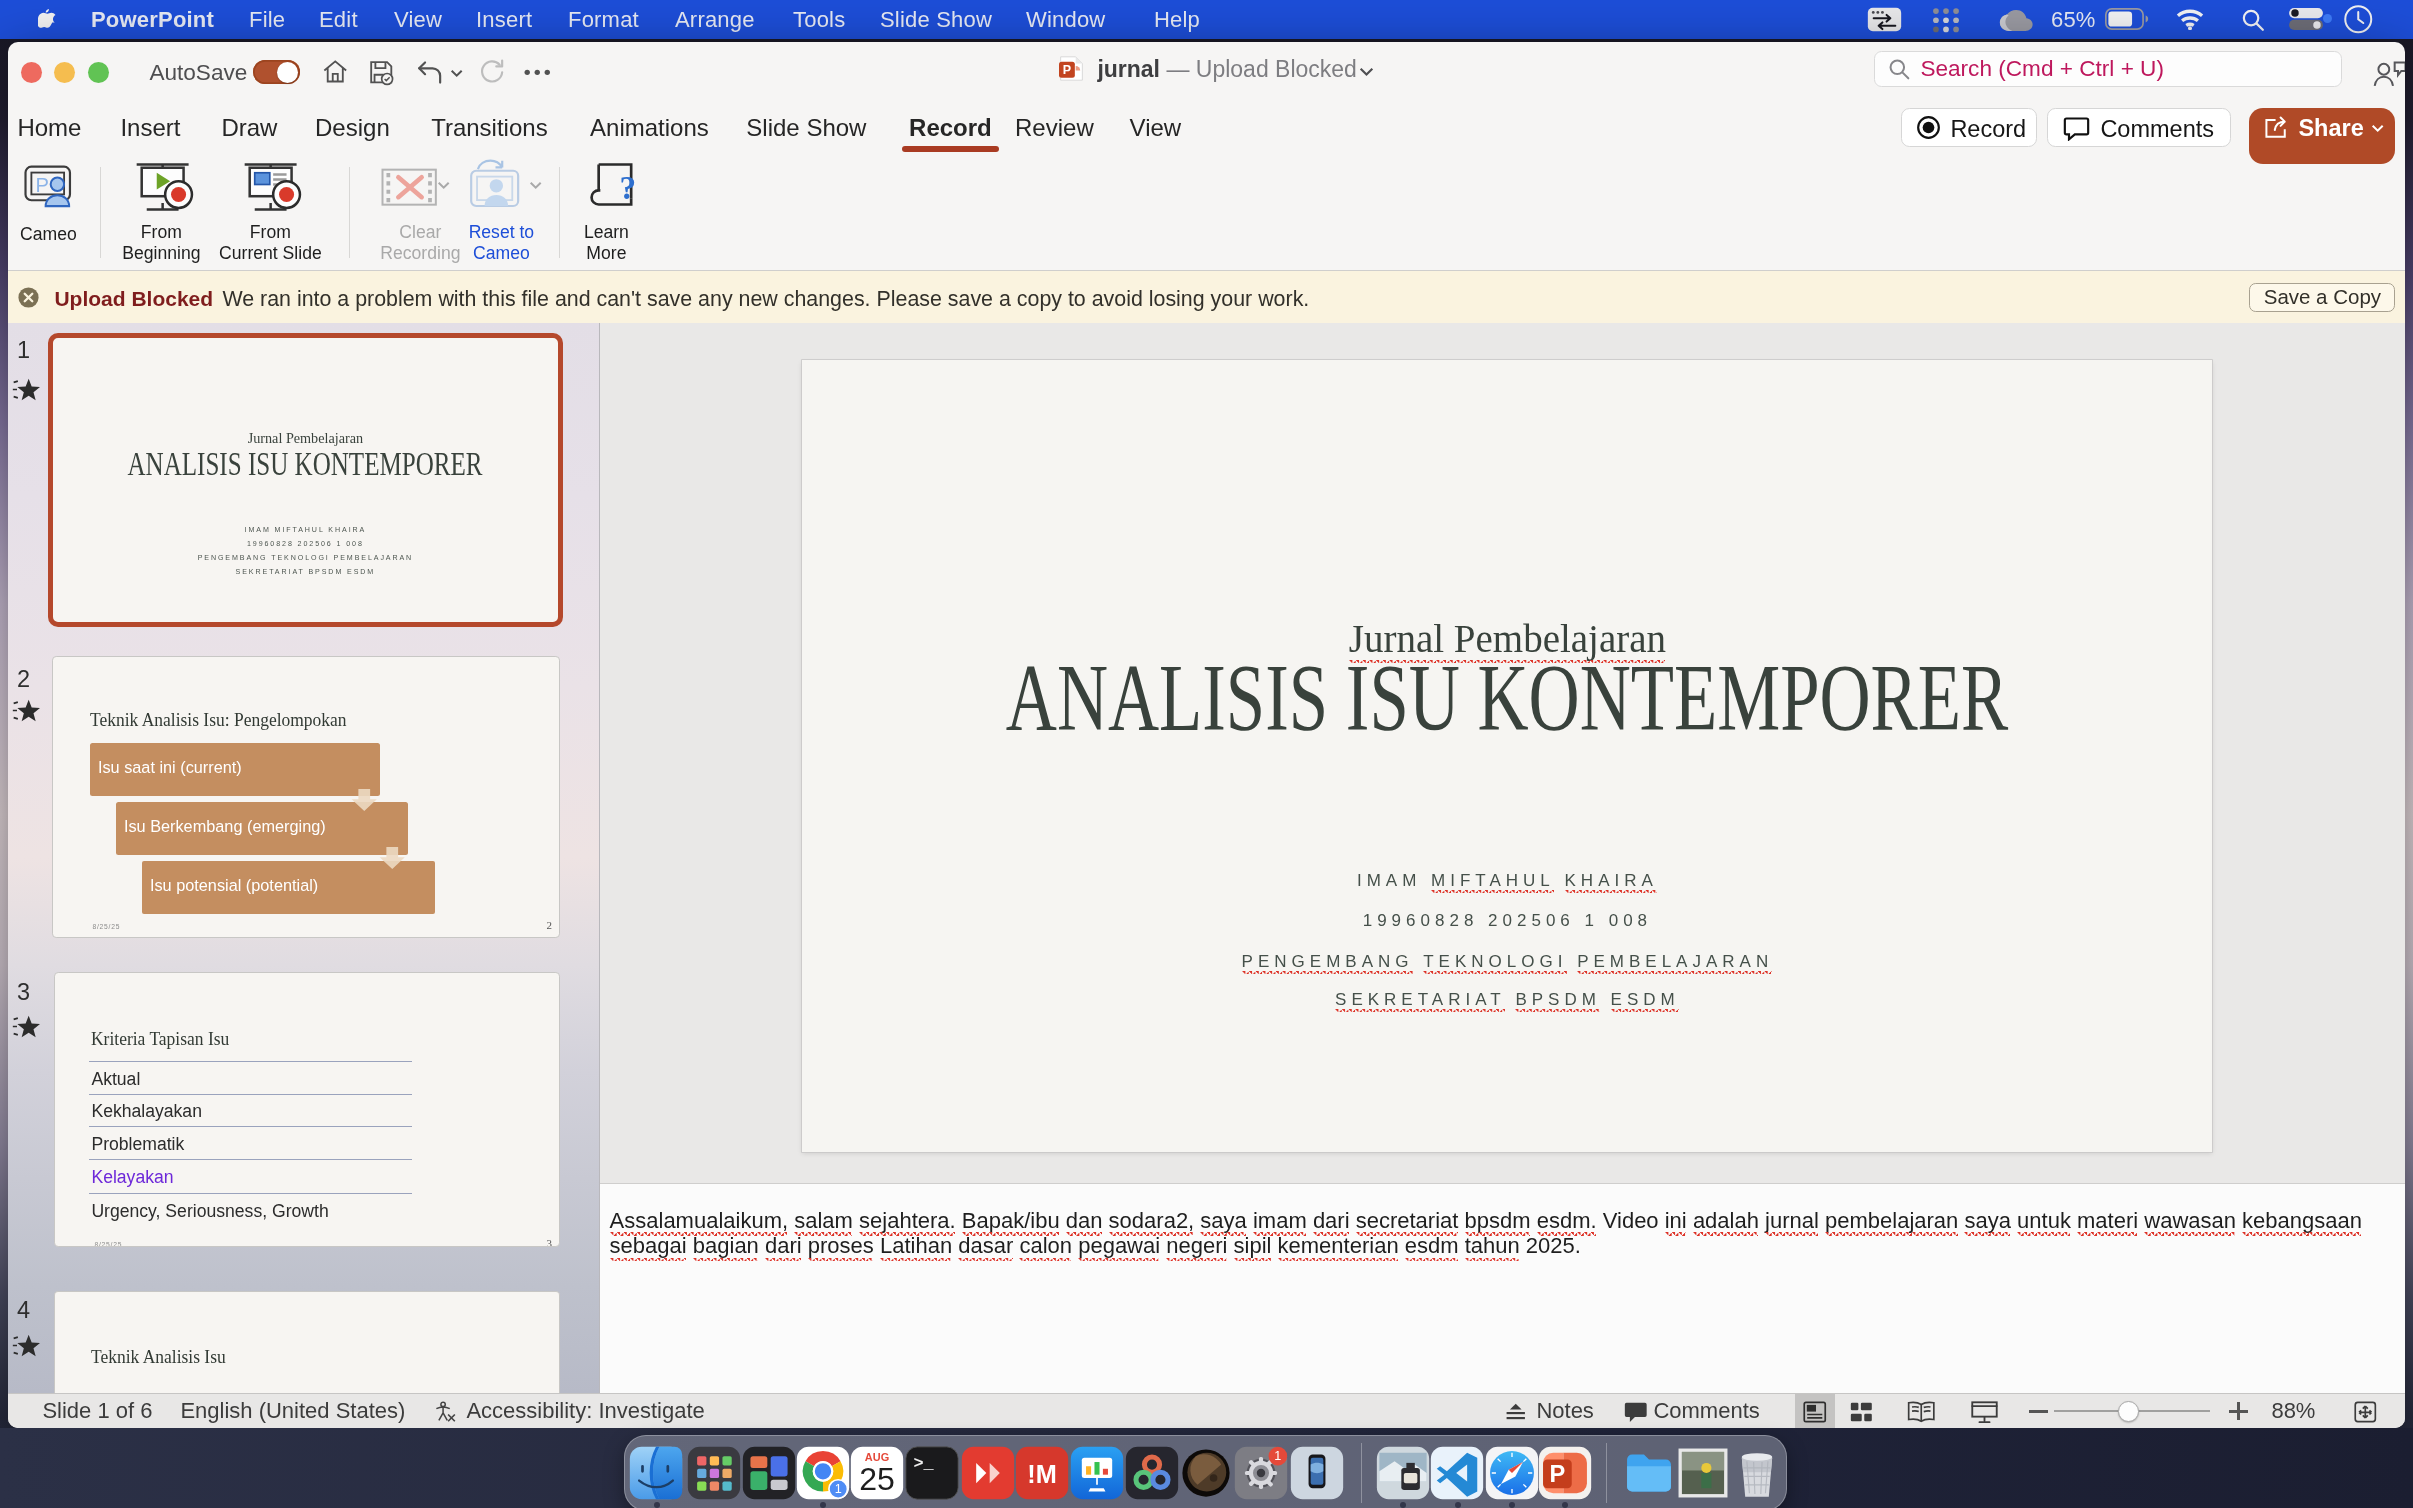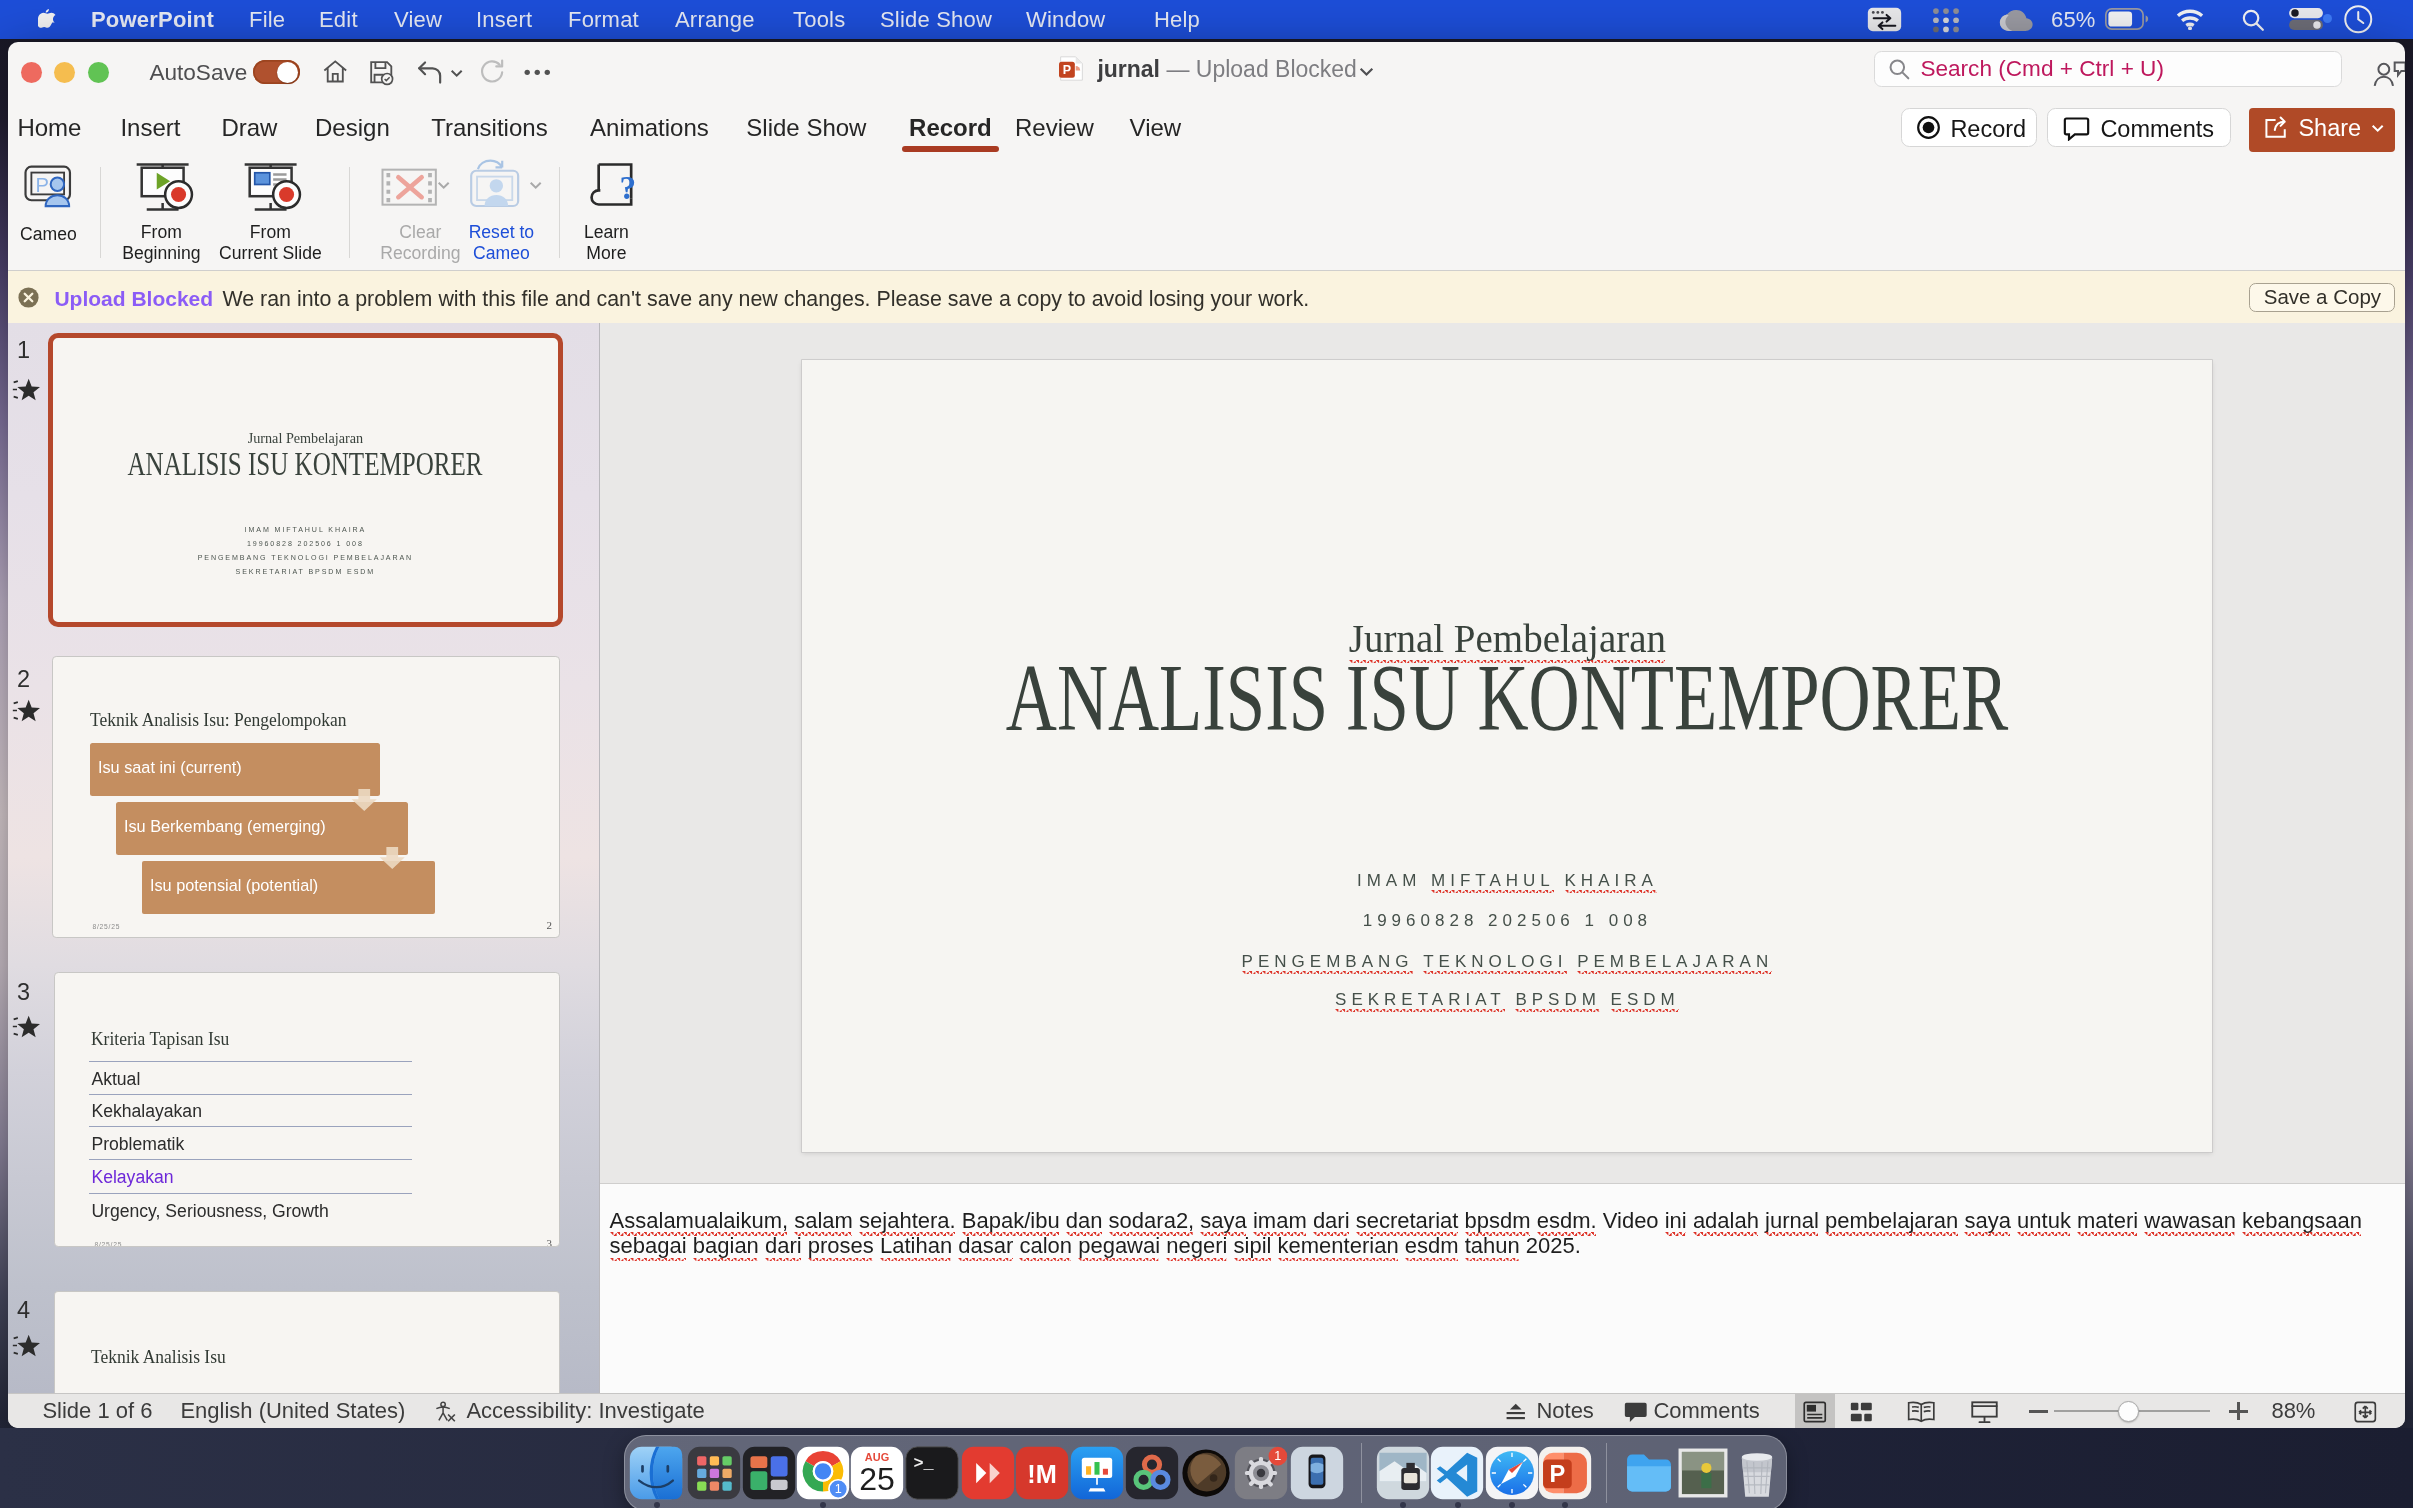--- a/index.html
+++ b/index.html
@@ -175,21 +175,21 @@
         <circle cx="15" cy="15" r="7" fill="#111"></circle>
       </svg>
     <span style="left:48px">Record</span>
     </div>
   <div class="btn abs" style="left:2039px;top:66px;width:184px;">
     <svg width="27" height="25" viewBox="0 0 32 30" style="margin:6.7px 0 0 14.2px">
         <path d="M4 3h24a2 2 0 0 1 2 2v15a2 2 0 0 1-2 2H14l-7 6v-6H4a2 2 0 0 1-2-2V5a2 2 0 0 1 2-2z" fill="none" stroke="#111" stroke-width="2.6"></path>
       </svg>
     <span style="left:52px">Comments</span>
     </div>
-  <div class="abs" style="left:2241px;top:66px;width:146px;height:44px;background:#b04a27;border-radius:4px;">
+  <div class="abs" style="left:2241px;top:66px;width:146px;height:56px;background:#b04a27;border-radius:14px;font-weight:bold;">
     <svg width="28.5" height="25" viewBox="0 0 34 30" style="position:absolute;left:13.4px;top:6.7px" fill="none" stroke="#fff" stroke-width="2.4">
         <path d="M15 6H4v20h22V17"></path>
         <path d="M14 18C15 11 20 8 26 8m0 0l-5-5m5 5l-5 5" stroke-linejoin="round" stroke-linecap="round"></path>
       </svg>
     <span style="position:absolute;left:49px;top:6.7px;font-size:23.5px;color:#fff;">Share</span>
     <svg width="13.4" height="9.2" viewBox="0 0 16 11" style="position:absolute;left:122px;top:16px" fill="none" stroke="#fff" stroke-width="2.4">
         <path d="M2 2l6 6 6-6"></path>
       </svg>
   </div>
   <div class="abs" style="left:0;top:117px;width:2397px;height:111px;">
@@ -256,21 +256,21 @@
       <text x="41" y="44" font-size="40" font-weight="bold" fill="#2e6fce" font-family="Liberation Serif">?</text>
     </svg>
     <div class="lbl" style="left:558px;top:63px;width:80px;">Learn<br>More</div>
   </div>
   <div class="abs" style="left:0;top:228px;width:2397px;height:0.8px;background:#cfcecd;"></div>
   <div class="abs" style="left:0;top:229px;width:2397px;height:52px;background:#faf3df;border-bottom:0.8px solid #d8d2c0;">
     <svg class="abs" style="left:10px;top:16px" width="21" height="21" viewBox="0 0 25 25">
         <circle cx="12.5" cy="12.5" r="12" fill="#7b7054"></circle>
         <path d="M8 8l9 9M17 8l-9 9" stroke="#faf3df" stroke-width="2.8" stroke-linecap="round"></path>
       </svg>
-    <div class="abs" style="left:46px;top:16px;font-size:21px;font-weight:700;color:#8b5cf6;">Upload Blocked</div>
+    <div class="abs" style="left:46px;top:16px;font-size:21px;font-weight:700;color:#7f1d1d;">Upload Blocked</div>
     <div class="abs" style="left:214px;top:16px;font-size:21.4px;color:#32302a;">We ran into a problem with this file and can't save any new changes. Please save a copy to avoid losing your work.</div>
     <div class="abs" style="left:2241px;top:11.7px;width:144px;height:27px;border:1.3px solid #a8a190;border-radius:6.7px;font-size:20.5px;color:#32302a;text-align:center;line-height:26px;background:#fdf8ea;">Save a Copy</div>
   </div>
 
   <div class="abs" style="left:0;top:281px;width:591px;height:1070px;background:linear-gradient(180deg,#e3dee6 0%,#e6e0e8 16%,#eae2e7 34%,#eee3e3 50%,#e0dce1 60%,#d2d1da 70%,#c8c9d3 80%,#bec1cc 90%,#b7bac7 100%);"></div>
   <div class="abs" style="left:591px;top:281px;width:0.8px;height:1070px;background:#b9b8bc;"></div>
 
   <div class="abs" style="left:3.4px;top:295px;width:18.4px;font-size:23.5px;color:#2e2e2e;text-align:right;">1</div>
   <svg class="abs" style="left:3.4px;top:335px" width="30" height="25" viewBox="0 0 36 30">
       <path d="M20 2l3.6 9.4 10 .5-7.8 6.3 2.6 9.7L20 22.4l-8.4 5.5 2.6-9.7-7.8-6.3 10-.5z" fill="#2c2c2c"></path>

